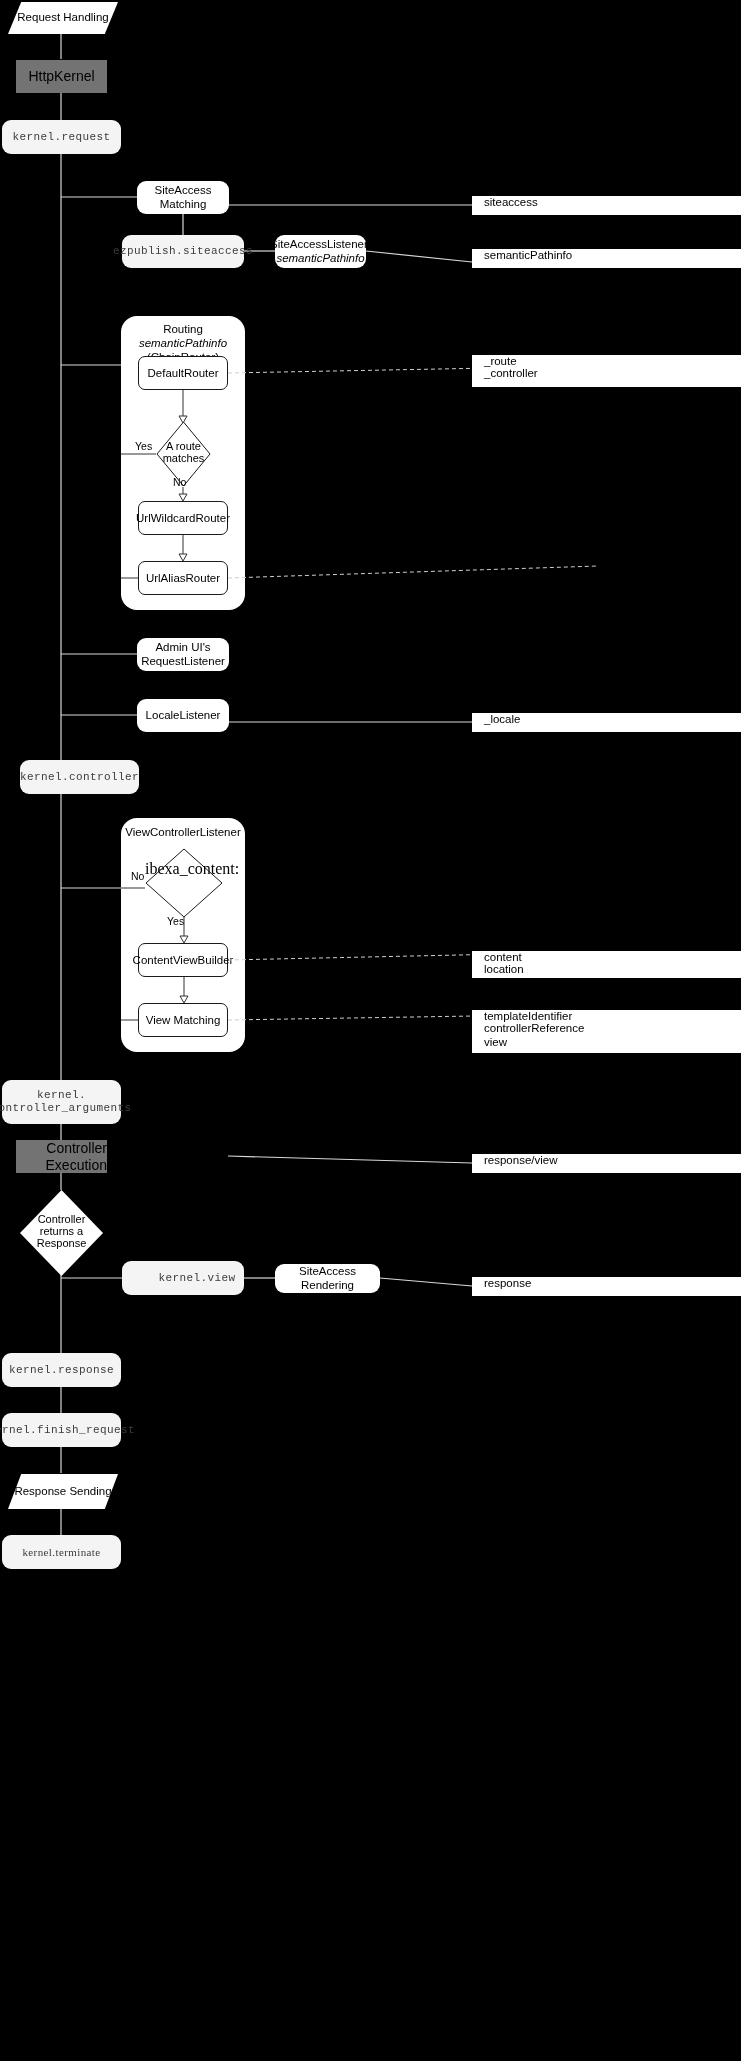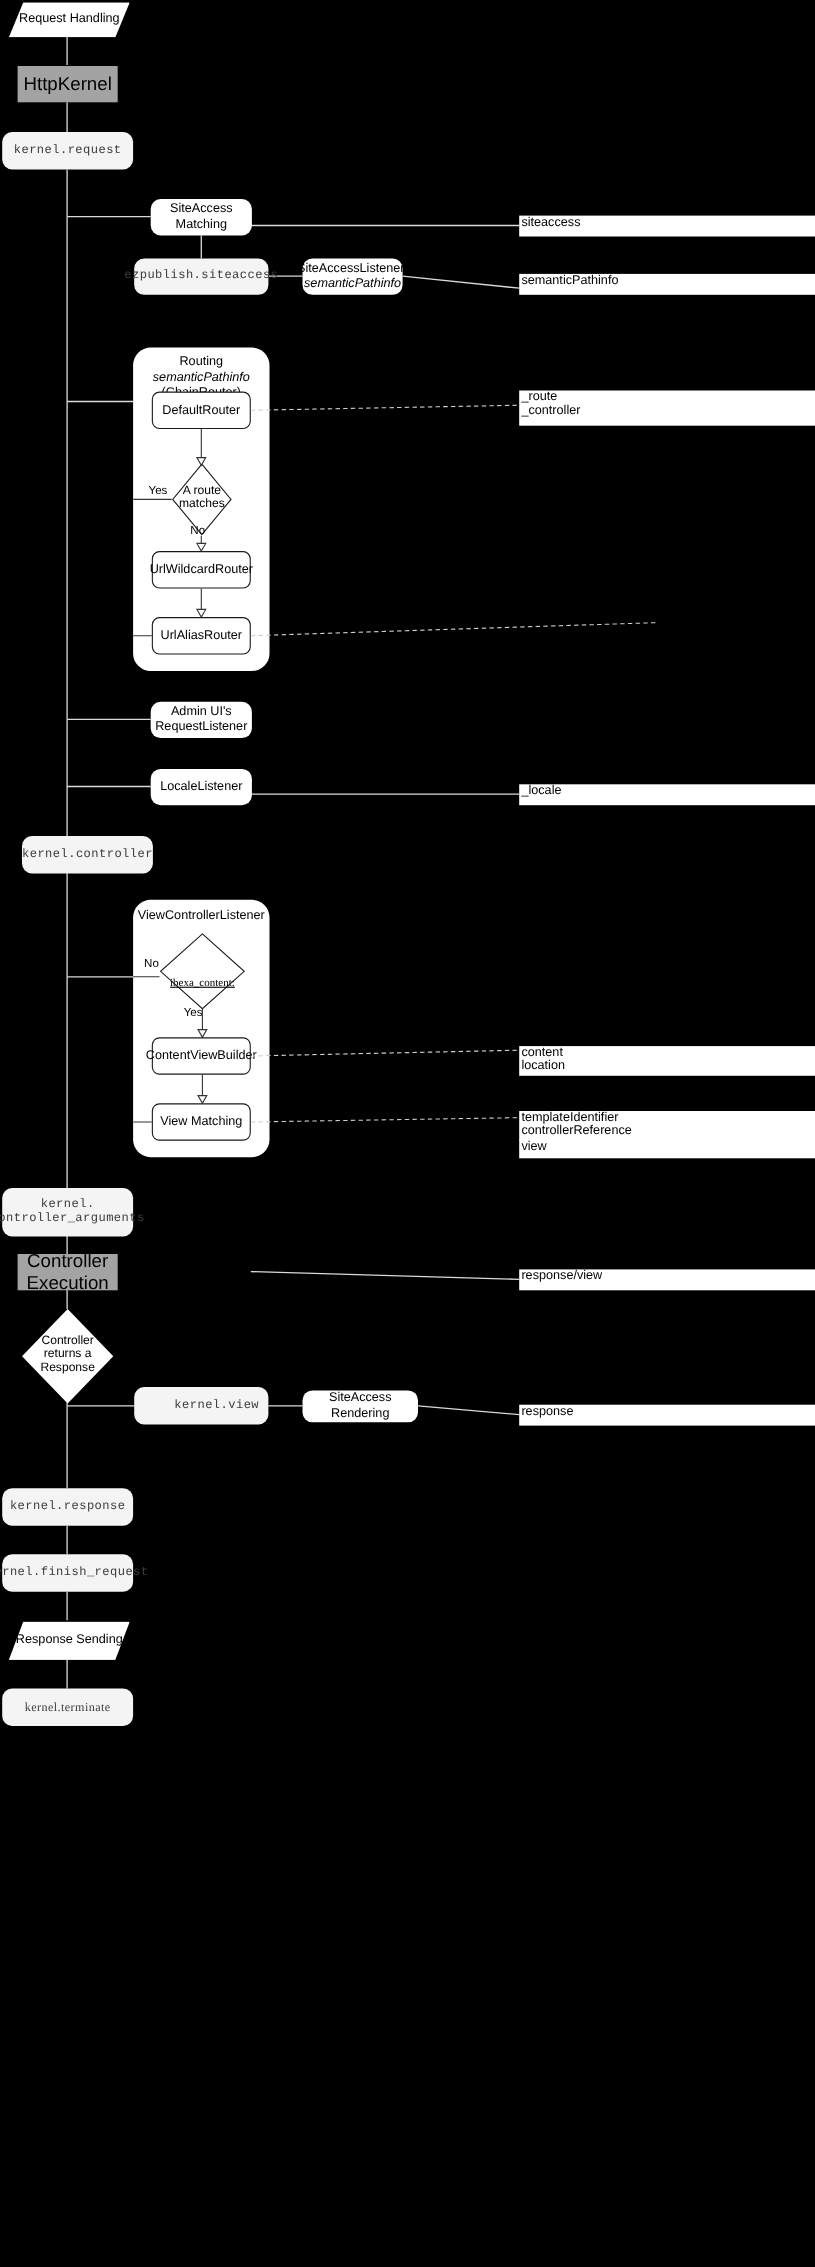--- a/index.html
+++ b/index.html
@@ -40,40 +40,41 @@
     background: #f4f4f4;
     border-radius: 9px;
     font-family: "Liberation Mono", "DejaVu Sans Mono", monospace;
     font-size: 11px;
     color: #3c3c3c;
     letter-spacing: 0.4px;
   }
 
   
   .plain {
-    background: #a3a3a3;
+    background: #737373;
     border-radius: 0;
-    font-size: 17px;
+    font-size: 14px;
+    text-align: right;
   }
 
   
   .parallelogram {
     background: #ffffff;
     font-size: 11.5px;
     border-radius: 0;
   }
 
   
   .attr {
     background: #ffffff;
     border-radius: 0;
     font-size: 11.5px;
     justify-content: flex-start;
     text-align: center;
-    padding-left: 2px;
+    padding-left: 12px;
     flex-direction: column;
     align-items: flex-start;
     line-height: 1.08;
   }
 
   
   .group {
     position: absolute;
     background: #ffffff;
     border-radius: 16px;
@@ -262,21 +263,21 @@
   <div class="node event" style="left:20px;top:760px;width:119px;height:34px;">
     <span>kernel.controller</span>
   </div>
 
   <div class="group" style="left:121px;top:818px;width:124px;height:234px;">
     <div class="group-title" style="top:8px;">ViewControllerListener</div>
 
     <svg style="position:absolute;left:24px;top:30px;width:78px;height:70px;overflow:visible;">
       <polygon points="39,1 77,35 39,69 1,35" fill="#ffffff" stroke="#1a1a1a" stroke-width="1"></polygon>
     </svg>
-    <div class="diamond-label" style="position:absolute;left:24px;top:70px;width:78px;font-family:'Liberation Serif',serif;font-size:10px;text-decoration:underline;">ibexa_content:</div>
+    <div class="diamond-label" style="position:absolute;left:24px;top:42px;width:78px;font-family:'Liberation Serif',serif;font-size:16px;">ibexa_content:</div>
     <span class="edge-label" style="left:10px;top:52px;">No</span>
     <span class="edge-label" style="left:46px;top:97px;">Yes</span>
 
     <div class="subbox" style="left:17px;top:125px;width:90px;height:34px;">
       <span>ContentViewBuilder</span>
     </div>
 
     <div class="subbox" style="left:17px;top:185px;width:90px;height:34px;">
       <span>View Matching</span>
     </div>

